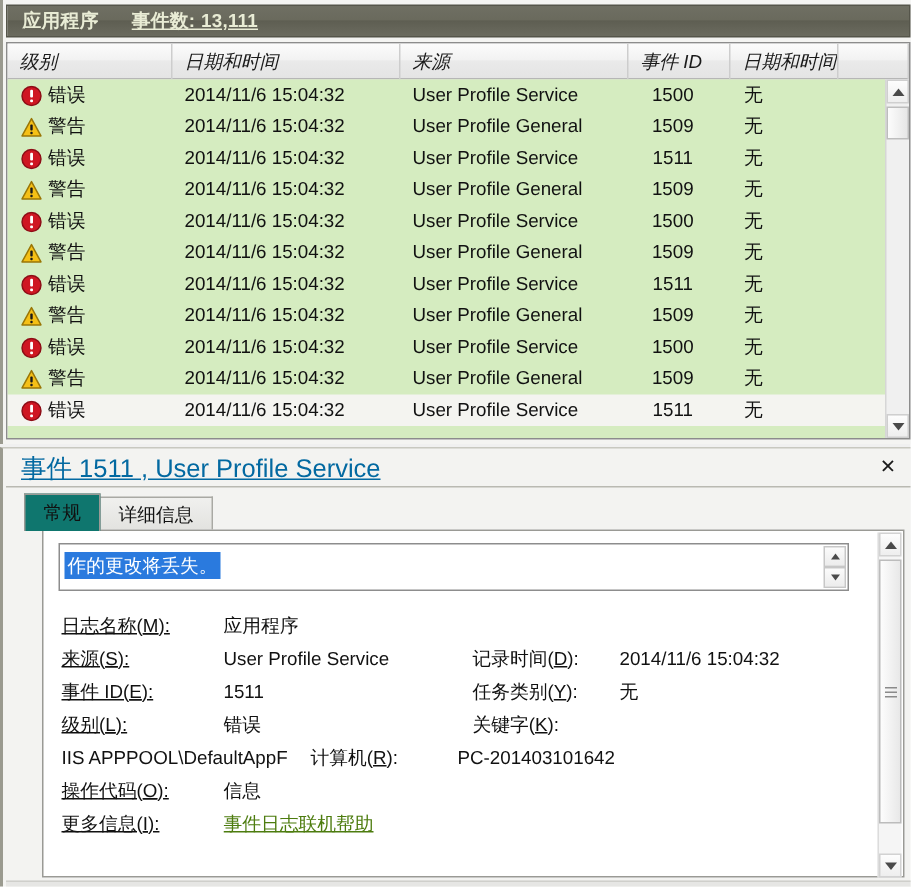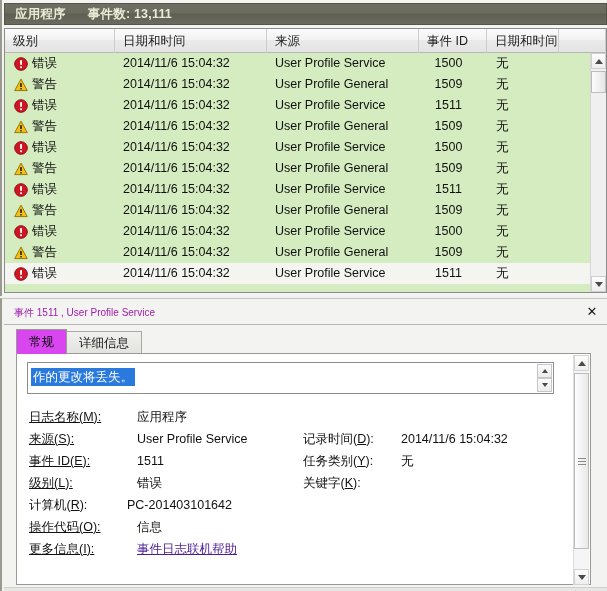--- a/index.html
+++ b/index.html
@@ -44,40 +44,42 @@
     align-items: center;
     padding-left: 10px;
     color: #e9ecd5;
     font-size: 12.5px;
     font-weight: bold;
     letter-spacing: 0.2px;
   }
   .log-title .count {
     margin-left: 22px;
     font-weight: bold;
+    text-decoration: underline;
   }
 
   .list-frame {
     position: absolute;
     left: 2px; top: 28px;
     width: 603px; height: 265px;
     background: #ffffff;
     border: 1px solid #8c8c8c;
     box-sizing: border-box;
     overflow: hidden;
   }
   .col-header {
     position: absolute;
     left: 0; top: 0;
     width: 601px; height: 24px;
     background: linear-gradient(to bottom, #fbfbfb 0%, #f2f2f2 48%, #eaeaea 50%, #e4e4e4 100%);
     border-bottom: 1px solid #b6b6b6;
     box-sizing: border-box;
     display: flex;
     align-items: center;
+    font-style: italic;
   }
   .col-header .ch {
     height: 24px;
     line-height: 24px;
     box-sizing: border-box;
     border-right: 1px solid #cdcdcd;
     padding-left: 8px;
     font-size: 12.5px;
     color: #1a1a1a;
     white-space: nowrap;
@@ -185,22 +187,23 @@
     left: 2px; top: 2px;
     width: 603px; height: 24px;
     background: #f3f3f1;
     border-bottom: 1px solid #b9b9b2;
     box-sizing: border-box;
     display: flex;
     align-items: center;
     padding-left: 10px;
   }
   .detail-header .dh-title {
-    font-size: 10px;
-    color: #a21caf;
+    font-size: 17px;
+    color: #0369a1;
+    text-decoration: underline;
   }
   .close-btn {
     position: absolute;
     right: 6px; top: 3px;
     width: 18px; height: 18px;
     display: flex; align-items: center; justify-content: center;
     font-size: 13px;
     font-weight: bold;
     color: #1a1a1a;
     cursor: default;
@@ -221,29 +224,29 @@
     box-sizing: border-box;
     background: linear-gradient(to bottom, #f0f0ee, #e2e2df);
     border: 1px solid #a9a9a4;
     border-bottom: none;
     margin-right: -1px;
     color: #111;
   }
   .tab.active {
     height: 25px;
     line-height: 24px;
-    background: #d946ef;
+    background: #0f766e;
     border-color: #9a9a95;
     position: relative;
     z-index: 3;
   }
 
   .tab-body {
     position: absolute;
-    left: 14px; top: 54px;
+    left: 26px; top: 54px;
     width: 575px; height: 232px;
     background: #ffffff;
     border: 1px solid #9a9a95;
     box-sizing: border-box;
   }
 
   .desc-box {
     position: absolute;
     left: 10px; top: 8px;
     width: 527px; height: 32px;
@@ -301,21 +304,21 @@
     font-size: 12.5px;
     color: #111;
   }
   .f-lab-l { width: 108px; white-space: nowrap; text-decoration: underline; }
   .f-val-l { width: 166px; white-space: nowrap; overflow: hidden; }
   .f-lab-r { width: 98px; white-space: nowrap; }
   .f-val-r { width: 150px; white-space: nowrap; overflow: hidden; }
   .f-val-l.wide { width: 300px; }
   u { text-decoration: underline; }
   .link {
-    color: #4c1d95;
+    color: #4d7c0f;
     text-decoration: underline;
     cursor: default;
   }
 
   
   .dsb {
     position: absolute;
     right: 1px; top: 1px;
     width: 16px; height: 230px;
     background: #f5f5f5;
@@ -620,20 +623,21 @@
         </div>
 
         <div class="f-row">
           <div class="f-lab-l">级别(<u>L</u>):</div>
           <div class="f-val-l">错误</div>
           <div class="f-lab-r">关键字(<u>K</u>):</div>
           <div class="f-val-r"></div>
         </div>
 
         <div class="f-row">
+          <div class="f-val-l">IIS APPPOOL\DefaultAppF</div>
           <div class="f-lab-r">计算机(<u>R</u>):</div>
           <div class="f-val-r">PC-201403101642</div>
         </div>
 
         <div class="f-row">
           <div class="f-lab-l">操作代码(<u>O</u>):</div>
           <div class="f-val-l wide">信息</div>
         </div>
 
         <div class="f-row">

